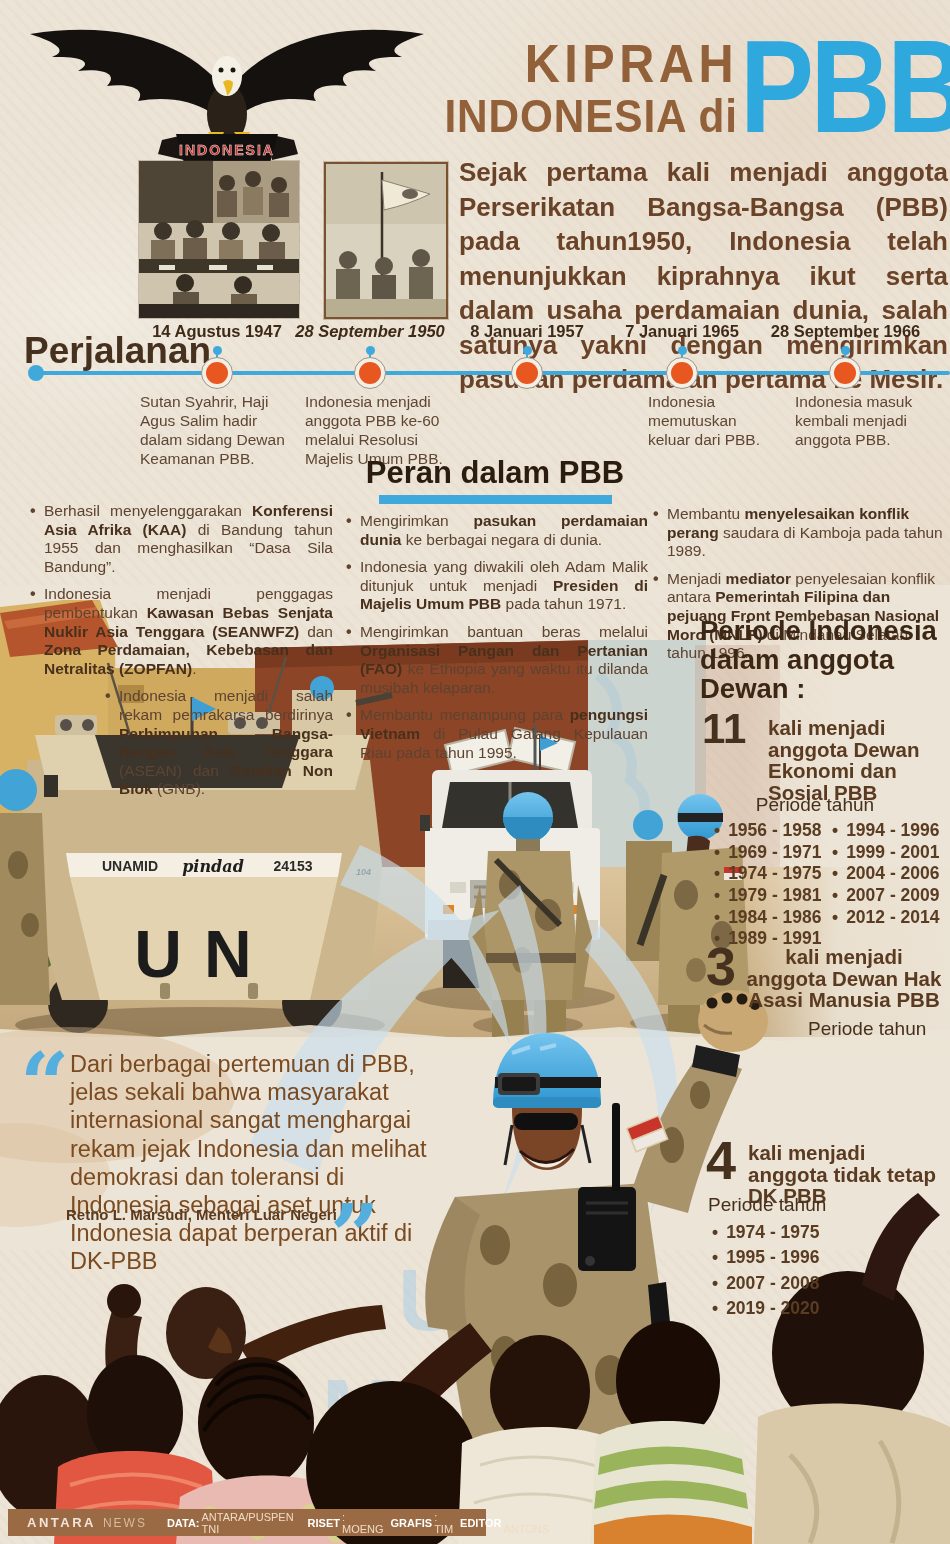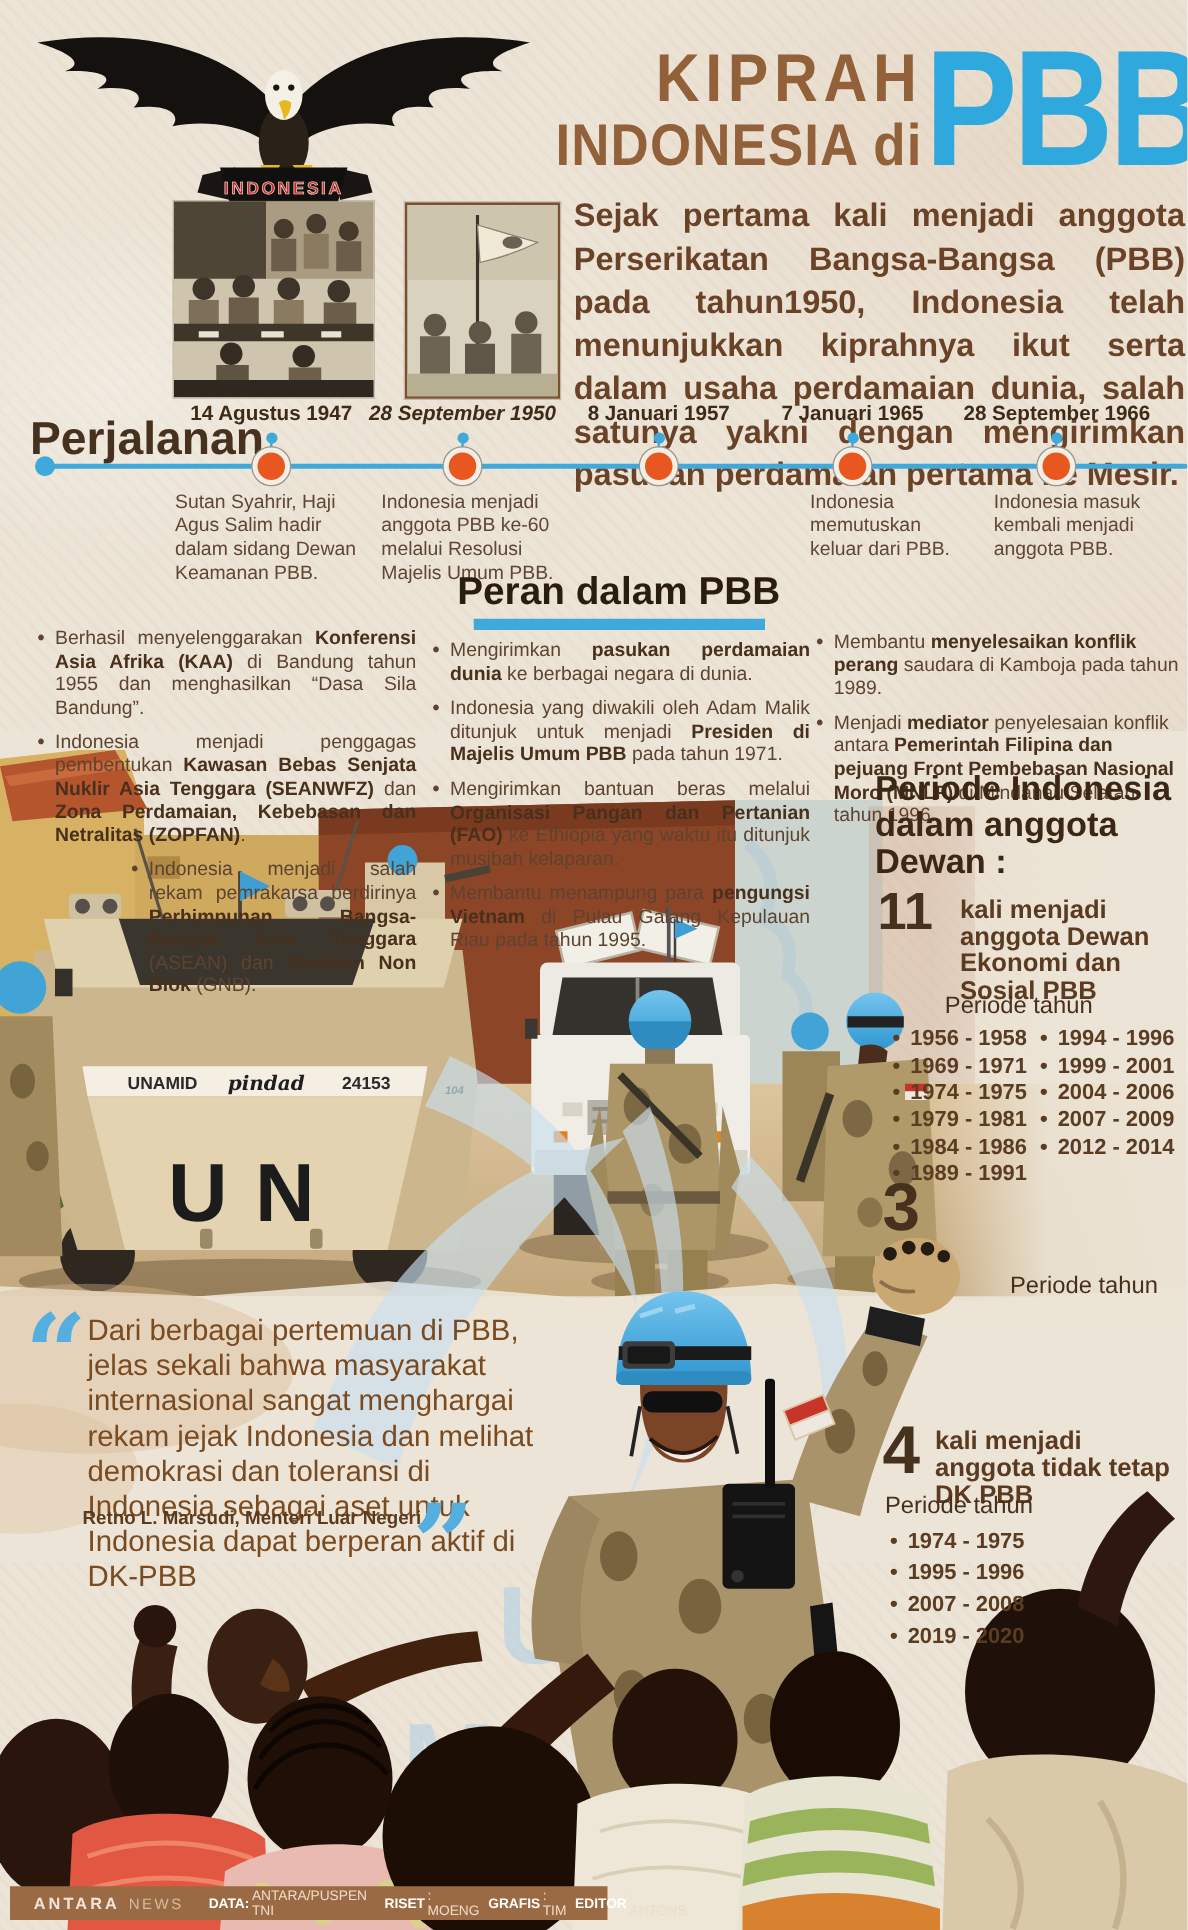--- a/index.html
+++ b/index.html
@@ -440,21 +440,21 @@
     <div class="brow">
         <span class="bd">•</span>
         <div class="bt"><span>Mengirimkan </span><span class="bseg">pasukan perdamaian dunia</span><span> ke berbagai negara di dunia.</span></div>
       </div>
     <div class="brow">
         <span class="bd">•</span>
         <div class="bt"><span>Indonesia yang diwakili oleh Adam Malik ditunjuk untuk menjadi </span><span class="bseg">Presiden di Majelis Umum PBB</span><span> pada tahun 1971.</span></div>
       </div>
     <div class="brow">
         <span class="bd">•</span>
-        <div class="bt"><span>Mengirimkan bantuan beras melalui  </span><span class="bseg">Organisasi Pangan dan Pertanian (FAO)</span><span> ke Ethiopia yang waktu itu ditunjuk musibah kelaparan.</span></div>
+        <div class="bt"><span>Mengirimkan bantuan beras melalui  </span><span class="bseg">Organisasi Pangan dan Pertanian (FAO)</span><span> ke Ethiopia yang waktu itu dilanda musibah kelaparan.</span></div>
       </div>
     <div class="brow">
         <span class="bd">•</span>
         <div class="bt"><span>Membantu menampung para </span><span class="bseg">pengungsi Vietnam</span><span> di Pulau Galang Kepulauan Riau pada tahun 1995.</span></div>
       </div>
   </div>
 
   <div class="abs rcol" style="left:653px;top:505px;width:296px;">
     <div class="brow">
         <span class="bd">•</span>
@@ -486,20 +486,21 @@
     </div>
     <div class="abs e1col" style="left:132px;top:204px;">
       <div class="yr">1994 - 1996</div>
       <div class="yr">1999 - 2001</div>
       <div class="yr">2004 - 2006</div>
       <div class="yr">2007 - 2009</div>
       <div class="yr">2012 - 2014</div>
     </div>
 
     <div class="abs c-count" style="left:6px;top:326px;font-size:54px;">3</div>
+    <div class="abs c-label" style="left:44px;top:330px;width:200px;text-align:center;">kali menjadi anggota Dewan Hak Asasi Manusia  PBB</div>
     <div class="abs c-period" style="left:108px;top:402px;">Periode tahun</div>
 
     <div class="abs c-count" style="left:6px;top:520px;font-size:54px;">4</div>
     <div class="abs c-label" style="left:48px;top:526px;width:200px;">kali menjadi anggota tidak tetap DK PBB</div>
     <div class="abs c-period" style="left:8px;top:578px;">Periode tahun</div>
     <div class="abs" style="left:12px;top:604px;">
       <div class="yr" style="line-height:1.45;">1974 - 1975</div>
       <div class="yr" style="line-height:1.45;">1995 - 1996</div>
       <div class="yr" style="line-height:1.45;">2007 - 2008</div>
       <div class="yr" style="line-height:1.45;">2019 - 2020</div>

